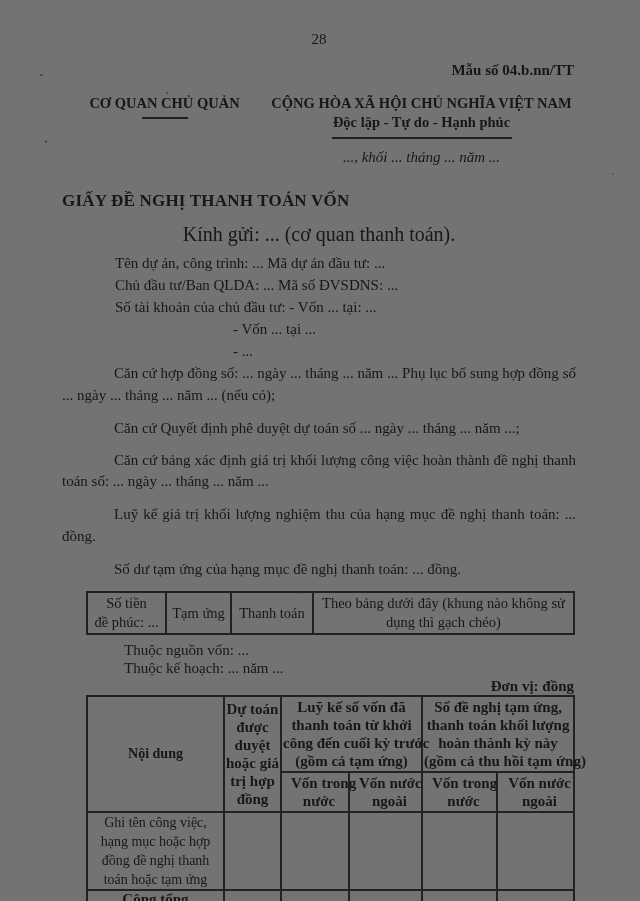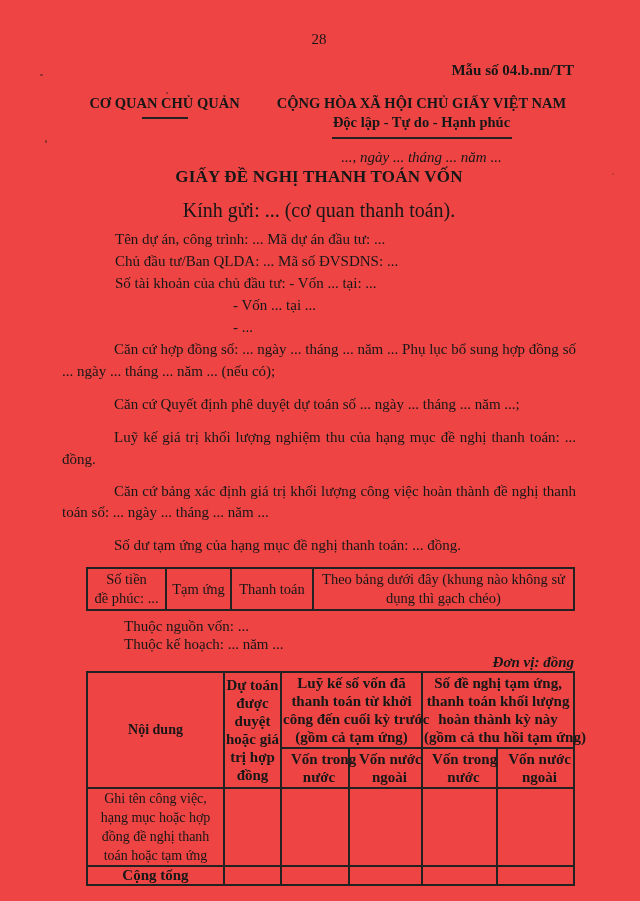--- a/index.html
+++ b/index.html
@@ -4,21 +4,21 @@
 <style>
   * { margin:0; padding:0; box-sizing:border-box; }
   html, body { width:640px; }
   body {
     height:901px;
     background:#fcfcfa;
     font-family:"Liberation Serif","DejaVu Serif",serif;
     color:#171717;
   }
   .page { position:relative; width:640px; height:901px; overflow:hidden;
-          padding:30px 64px 0 62px; background:#ef4444; }
+          padding:30px 64px 0 62px; background:#737373; }
 
   
   .sp { position:absolute; background:rgba(30,30,30,.55); border-radius:50%; }
   .sp1 { left:40px; top:74px;  width:3px; height:2px; }
   .sp2 { left:45px; top:140px; width:2px; height:3px; }
   .sp3 { left:166px; top:92px; width:2px; height:2px; }
   .sp4 { left:612px; top:173px; width:2px; height:2px; opacity:.5; }
   .sp5 { left:300px; top:592px; width:2px; height:2px; opacity:.4; }
 
   .page-number { text-align:center; font-size:15px; line-height:18px; }
@@ -29,42 +29,42 @@
   .lh-left  { width:205px; text-align:center; }
   .lh-right { flex:1; text-align:center; }
   .agency   { font-weight:bold; font-size:14.5px; line-height:19px; white-space:nowrap; }
   .rule-small { width:46px; border-top:2px solid #222; margin:4px auto 0; }
   .doc-number { margin-top:26px; font-size:15px; line-height:19px; }
   .republic { font-weight:bold; font-size:14.5px; line-height:19px; white-space:nowrap; }
   .motto    { font-weight:bold; font-size:14.5px; line-height:19px; white-space:nowrap; }
   .rule-wide { width:180px; border-top:2px solid #222; margin:5px auto 0; }
   .date-line { margin-top:9px; font-style:italic; font-size:15px; line-height:19px; }
 
-  .title { text-align:center; font-weight:bold; font-size:17px;
+  .title { margin-top:24px; font-weight:bold; font-size:17px;
            line-height:20px; white-space:nowrap; letter-spacing:.2px; }
   .salutation { margin-top:14px; text-align:center; font-size:20px; line-height:19px; }
 
   .info-block { margin-top:8px; font-size:15px; line-height:22px; }
   .info-indent { padding-left:53px; }
   .info-sub    { padding-left:171px; }
 
   .para { font-size:15px; line-height:22px; text-align:justify; text-indent:52px; }
   .para + .para { margin-top:11px; }
   .para.tight { line-height:21px; }
 
   table { border-collapse:collapse; table-layout:fixed; }
   td, th { border:2px solid #222; }
 
   .amount-table { margin:11px 0 0 24px; width:487px; font-size:14.5px; }
   .amount-table td { text-align:center; vertical-align:middle; height:42px;
                      line-height:19px; padding:1px 3px; }
   .ln { display:block; white-space:nowrap; }
 
   .alloc { margin-top:6px; padding-left:62px; font-size:15px; line-height:18px; }
-  .unit-note { margin-top:1px; text-align:right; font-style:italic; font-weight:bold;
+  .unit-note { margin-top:1px; text-align:right; font-weight:bold;
                font-size:15px; line-height:17px; padding-right:2px; }
 
   .detail-table { margin-left:24px; width:487px; }
   .detail-table th { font-weight:bold; text-align:center; vertical-align:middle;
                      font-size:15px; line-height:18px; padding:1px 1px; }
   .detail-table .h-content { font-size:14px; }
   .row-group th { height:75px; }
   .row-sub th   { height:36px;padding-left:9px; }
   .row-body td  { height:74px; vertical-align:middle; }
   .row-body .b-label { text-align:center; font-size:14px; line-height:19px; }
@@ -83,42 +83,42 @@
 
   <div class="page-number">28</div>
   <div class="form-code">Mẫu số 04.b.nn/TT</div>
 
   <div class="letterhead">
     <div class="lh-left">
       <div class="agency">CƠ QUAN CHỦ QUẢN</div>
       <div class="rule-small"></div>
     </div>
     <div class="lh-right">
-      <div class="republic">CỘNG HÒA XÃ HỘI CHỦ GIẤY VIỆT NAM</div>
+      <div class="republic">CỘNG HÒA XÃ HỘI CHỦ NGHĨA VIỆT NAM</div>
       <div class="motto">Độc lập - Tự do - Hạnh phúc</div>
       <div class="rule-wide"></div>
-      <div class="date-line">..., ngày ... tháng ... năm ...</div>
+      <div class="date-line">..., khối ... tháng ... năm ...</div>
     </div>
   </div>
 
   <div class="title">GIẤY ĐỀ NGHỊ THANH TOÁN VỐN</div>
   <div class="salutation">Kính gửi: ... (cơ quan thanh toán).</div>
 
   <div class="info-block">
     <div class="info-indent">Tên dự án, công trình: ... Mã dự án đầu tư: ...</div>
     <div class="info-indent">Chủ đầu tư/Ban QLDA: ... Mã số ĐVSDNS: ...</div>
     <div class="info-indent">Số tài khoản của chủ đầu tư: - Vốn ... tại: ...</div>
     <div class="info-sub">- Vốn ... tại ...</div>
     <div class="info-sub">- ...</div>
   </div>
 
   <p class="para">Căn cứ hợp đồng số: ... ngày ... tháng ... năm ... Phụ lục bổ sung hợp đồng số ... ngày ... tháng ... năm ... (nếu có);</p>
   <p class="para">Căn cứ Quyết định phê duyệt dự toán số ... ngày ... tháng ... năm ...;</p>
+  <p class="para tight">Căn cứ bảng xác định giá trị khối lượng công việc hoàn thành đề nghị thanh toán số: ... ngày ... tháng ... năm ...</p>
   <p class="para">Luỹ kế giá trị khối lượng nghiệm thu của hạng mục đề nghị thanh toán: ... đồng.</p>
-  <p class="para tight">Căn cứ bảng xác định giá trị khối lượng công việc hoàn thành đề nghị thanh toán số: ... ngày ... tháng ... năm ...</p>
   <p class="para">Số dư tạm ứng của hạng mục đề nghị thanh toán: ... đồng.</p>
 
   <table class="amount-table">
     <colgroup>
         <col style="width:79px">
         <col style="width:65px">
         <col style="width:82px">
         <col style="width:261px">
       </colgroup>
     <tbody>

